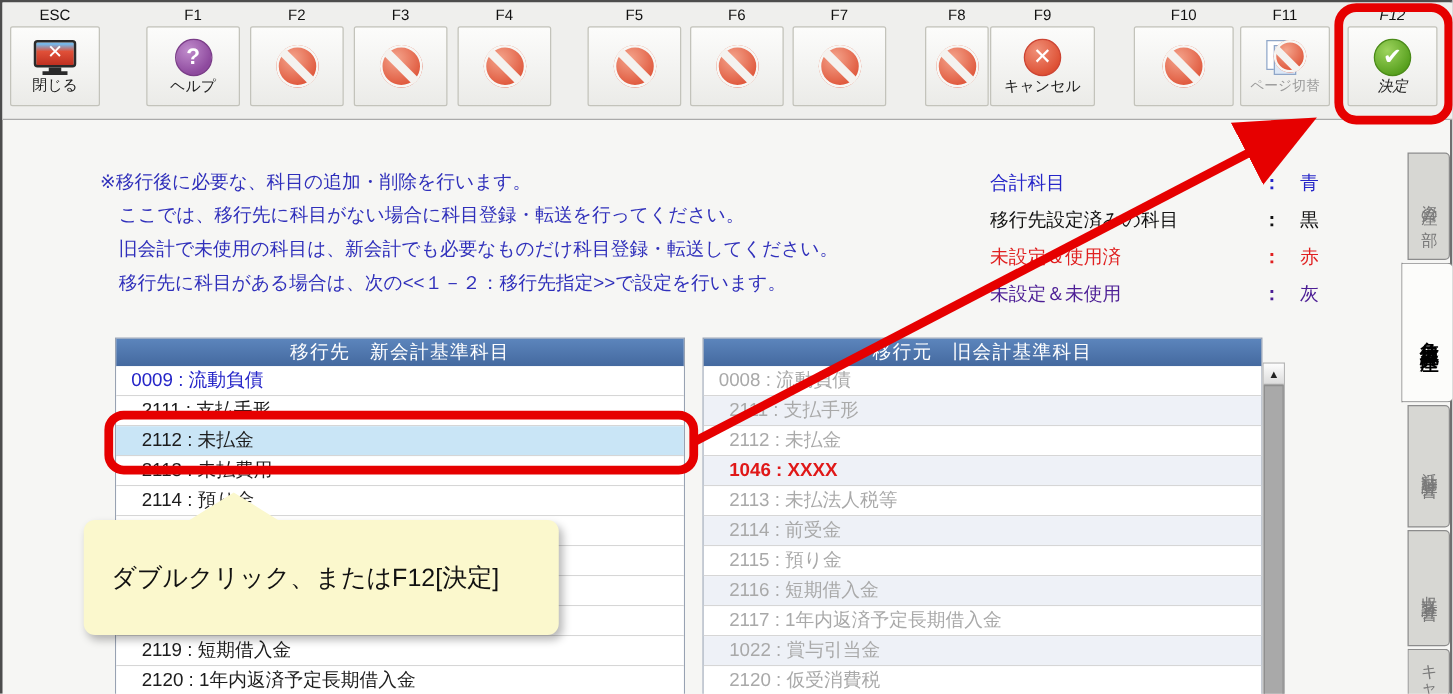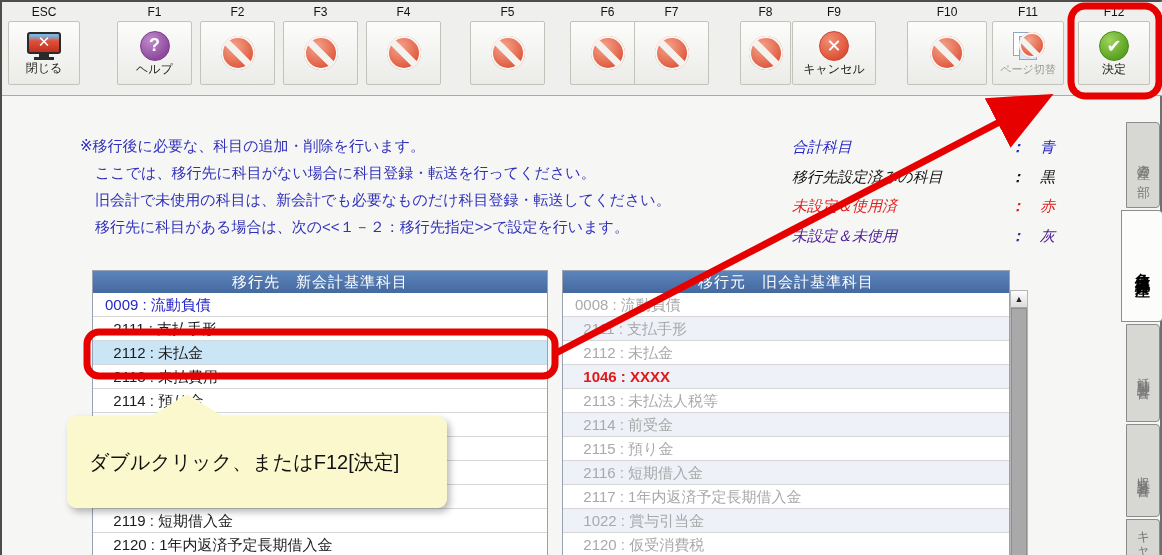--- a/index.html
+++ b/index.html
@@ -47,21 +47,21 @@
                    border:1px solid #8fa6c8; }
   .ic-pages .doc2 { left:8px; top:6px; background:#dce8f6; }
   .ic-pages .ic-no { position:absolute; right:0; top:2px; }
 
   
   .instructions { position:absolute; left:78px; top:130px; font-size:15px; color:#3030bb; line-height:27px; }
   .instructions .ind { padding-left:15px; }
 
   
   .legend { position:absolute; left:790px; top:130px; font-size:15px; line-height:29.5px; }
-  .legend .lrow { display:flex;font-style:italic; }
+  .legend .lrow { display:flex; }
   .legend .llabel { width:218px; }
   .legend .lcolon { width:30px; font-weight:bold; }
   .c-blue  { color:#2525c8; }
   .c-black { color:#111111; }
   .c-red   { color:#e02020; }
   .c-gray  { color:#4c1d95; }
 
   
   .tbl { position:absolute; top:268px; background:#fff; border:1px solid #98a2b2; }
   .tbl-left  { left:90px;  width:456px; height:287px; }
@@ -153,21 +153,21 @@
       </div>
     </div>
 
     <div class="fcell" style="left:468px;width:75px;">
       <span class="flabel">F5</span>
       <div class="fbtn">
         <span class="ic ic-no"></span>
       </div>
     </div>
 
-    <div class="fcell" style="left:550px;width:75px;margin-left:18px;">
+    <div class="fcell" style="left:550px;width:75px;">
       <span class="flabel">F6</span>
       <div class="fbtn">
         <span class="ic ic-no"></span>
       </div>
     </div>
 
     <div class="fcell" style="left:632px;width:75px;">
       <span class="flabel">F7</span>
       <div class="fbtn">
         <span class="ic ic-no"></span>
@@ -201,21 +201,21 @@
       <div class="fbtn">
         <span class="ic ic-pages">
           <span class="doc"></span>
             <span class="doc doc2"></span>
           <span class="ic-no small"></span>
         </span>
         <span class="blabel gray">ページ切替</span>
       </div>
     </div>
 
-    <div class="fcell" style="left:1076px;width:72px;">
+    <div class="fcell" style="left:1076px;width:72px;font-style:italic;">
       <span class="flabel">F12</span>
       <div class="fbtn">
         <span class="ic ic-circle ic-confirm">✔</span>
         <span class="blabel">決定</span>
       </div>
     </div>
   </div>
 
   <div class="instructions">
     <div>※移行後に必要な、科目の追加・削除を行います。</div>

